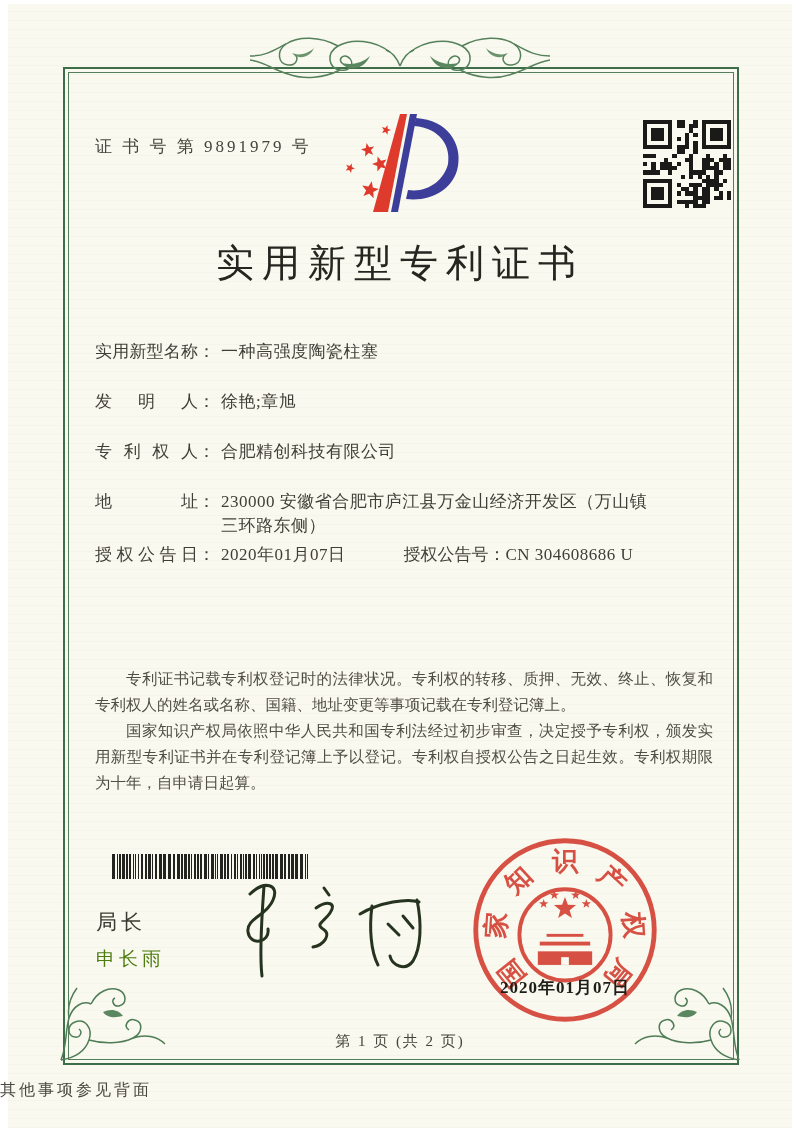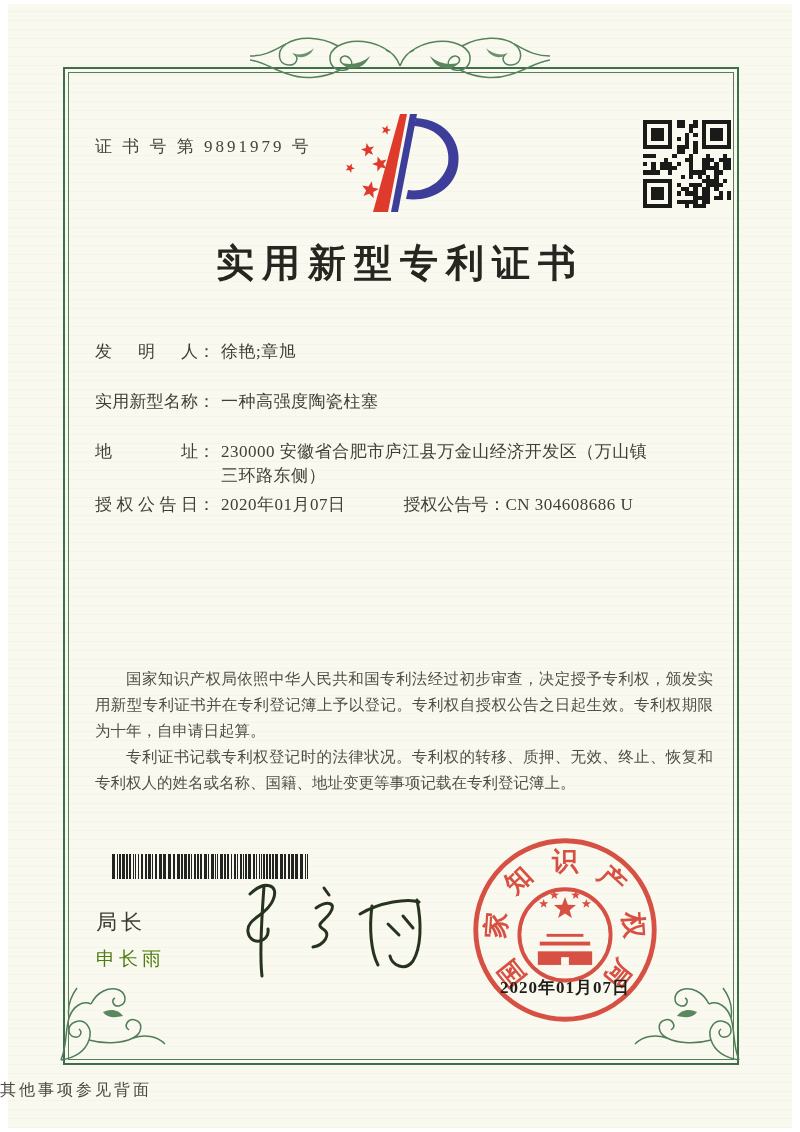--- a/index.html
+++ b/index.html
@@ -6,21 +6,21 @@
   .photo{position:relative;width:800px;height:1132px;background:#ffffff;overflow:hidden;
          font-family:"Liberation Serif","DejaVu Serif",serif;}
   .paper{position:absolute;left:8px;top:4px;right:8px;bottom:4px;background:#faf9ef;
          background-image:repeating-linear-gradient(0deg, rgba(120,165,125,0.045) 0 1px, transparent 1px 9px);}
   .frame{position:absolute;left:63px;top:67px;width:672px;height:994px;border:2px solid #3e6d49;}
   .frame::after{content:"";position:absolute;inset:3px;border:1px solid #557e5c;}
   .cert-no{position:absolute;left:95px;top:119px;font-size:17px;letter-spacing:3px;color:#45443c;margin-top:16px;}
   .logo{position:absolute;left:336px;top:110px;}
   .qr{position:absolute;left:641px;top:118px;}
   .title{position:absolute;left:0;top:238px;width:100%;text-align:center;font-size:38px;
-         font-weight:bold;letter-spacing:8px;color:#262520;}
+         font-weight:normal;letter-spacing:8px;color:#262520;}
   .fields{position:absolute;left:95px;top:340px;width:625px;font-size:17px;color:#403f37;}
   .frow{height:24px;line-height:24px;margin-bottom:26px;white-space:nowrap;}
   .frow-addr{height:48px;margin-bottom:5px;margin-top:24px;}
   .flabel{display:inline-block;width:103px;text-align:justify;text-align-last:justify;vertical-align:top;}
   .fcolon{display:inline-block;vertical-align:top;margin-right:6px;}
   .fvalue{display:inline-block;vertical-align:top;letter-spacing:0.5px;max-width:505px;white-space:normal;}
   .fvalue .v2{display:block;}
   .grant-no-label{margin-left:58px;}
   .paras{position:absolute;left:95px;top:666px;width:618px;font-size:15.5px;line-height:26px;
          color:#504f44;text-align:justify;}
@@ -246,36 +246,39 @@
           <rect x="6.2" y="65" width="21" height="21" fill="#faf9ef"></rect>
           <rect x="10.4" y="69.2" width="12.600000000000001" height="12.600000000000001"></rect>
         </g>
     </svg>
   </div>
 
   <div class="title">实用新型专利证书</div>
 
   <div class="fields">
     <div class="frow">
+      <span class="flabel">实用新型名称</span><span class="fcolon">：</span><span class="fvalue">一种高强度陶瓷柱塞</span>
+    </div>
+    <div class="frow">
       <span class="flabel">发明人</span><span class="fcolon">：</span><span class="fvalue">徐艳;章旭</span>
     </div>
     <div class="frow">
-      <span class="flabel">实用新型名称</span><span class="fcolon">：</span><span class="fvalue">一种高强度陶瓷柱塞</span>
+      <span class="flabel">专利权人</span><span class="fcolon">：</span><span class="fvalue">合肥精创科技有限公司</span>
     </div>
     <div class="frow frow-addr">
       <span class="flabel">地址</span><span class="fcolon">：</span><span class="fvalue"><span>230000 安徽省合肥市庐江县万金山经济开发区（万山镇</span><span class="v2">三环路东侧）</span></span>
     </div>
     <div class="frow">
       <span class="flabel">授权公告日</span><span class="fcolon">：</span><span class="fvalue">2020年01月07日</span><span class="grant-no-label"><span>授权公告号</span><span>：</span></span><span class="fvalue">CN 304608686 U</span>
     </div>
   </div>
 
   <div class="paras">
+    <p>专利证书记载专利权登记时的法律状况。专利权的转移、质押、无效、终止、恢复和专利权人的姓名或名称、国籍、地址变更等事项记载在专利登记簿上。</p>
     <p>国家知识产权局依照中华人民共和国专利法经过初步审查，决定授予专利权，颁发实用新型专利证书并在专利登记簿上予以登记。专利权自授权公告之日起生效。专利权期限为十年，自申请日起算。</p>
-    <p>专利证书记载专利权登记时的法律状况。专利权的转移、质押、无效、终止、恢复和专利权人的姓名或名称、国籍、地址变更等事项记载在专利登记簿上。</p>
   </div>
 
   <div class="barcode">
     <svg id="bcsvg" width="200" height="25" viewBox="0 0 200 25" shape-rendering="crispEdges">
       <g id="bcbars" fill="#23231f">
           <rect x="0" y="0" width="3" height="25"></rect>
           <rect x="5" y="0" width="1" height="25"></rect>
           <rect x="7" y="0" width="2" height="25"></rect>
           <rect x="10" y="0" width="3" height="25"></rect>
           <rect x="14" y="0" width="2" height="25"></rect>
@@ -378,14 +381,15 @@
             <polygon points="-22.0,-32.0 -20.8,-28.7 -17.2,-28.5 -20.0,-26.4 -19.1,-23.0 -22.0,-24.9 -24.9,-23.0 -24.0,-26.4 -26.8,-28.5 -23.2,-28.7"></polygon>
             <polygon points="-11.0,-41.0 -9.8,-37.7 -6.2,-37.5 -9.0,-35.4 -8.1,-32.0 -11.0,-33.9 -13.9,-32.0 -13.0,-35.4 -15.8,-37.5 -12.2,-37.7"></polygon>
             <polygon points="11.0,-41.0 12.2,-37.7 15.8,-37.5 13.0,-35.4 13.9,-32.0 11.0,-33.9 8.1,-32.0 9.0,-35.4 6.2,-37.5 9.8,-37.7"></polygon>
             <polygon points="22.0,-32.0 23.2,-28.7 26.8,-28.5 24.0,-26.4 24.9,-23.0 22.0,-24.9 19.1,-23.0 20.0,-26.4 17.2,-28.5 20.8,-28.7"></polygon>
           </g>
       </g>
     </svg>
   </div>
   <div class="seal-date">2020年01月07日</div>
 
+  <div class="page-footer">第 1 页 (共 2 页)</div>
   <div class="back-note">其他事项参见背面</div>
 </div>
 
 </body></html>

